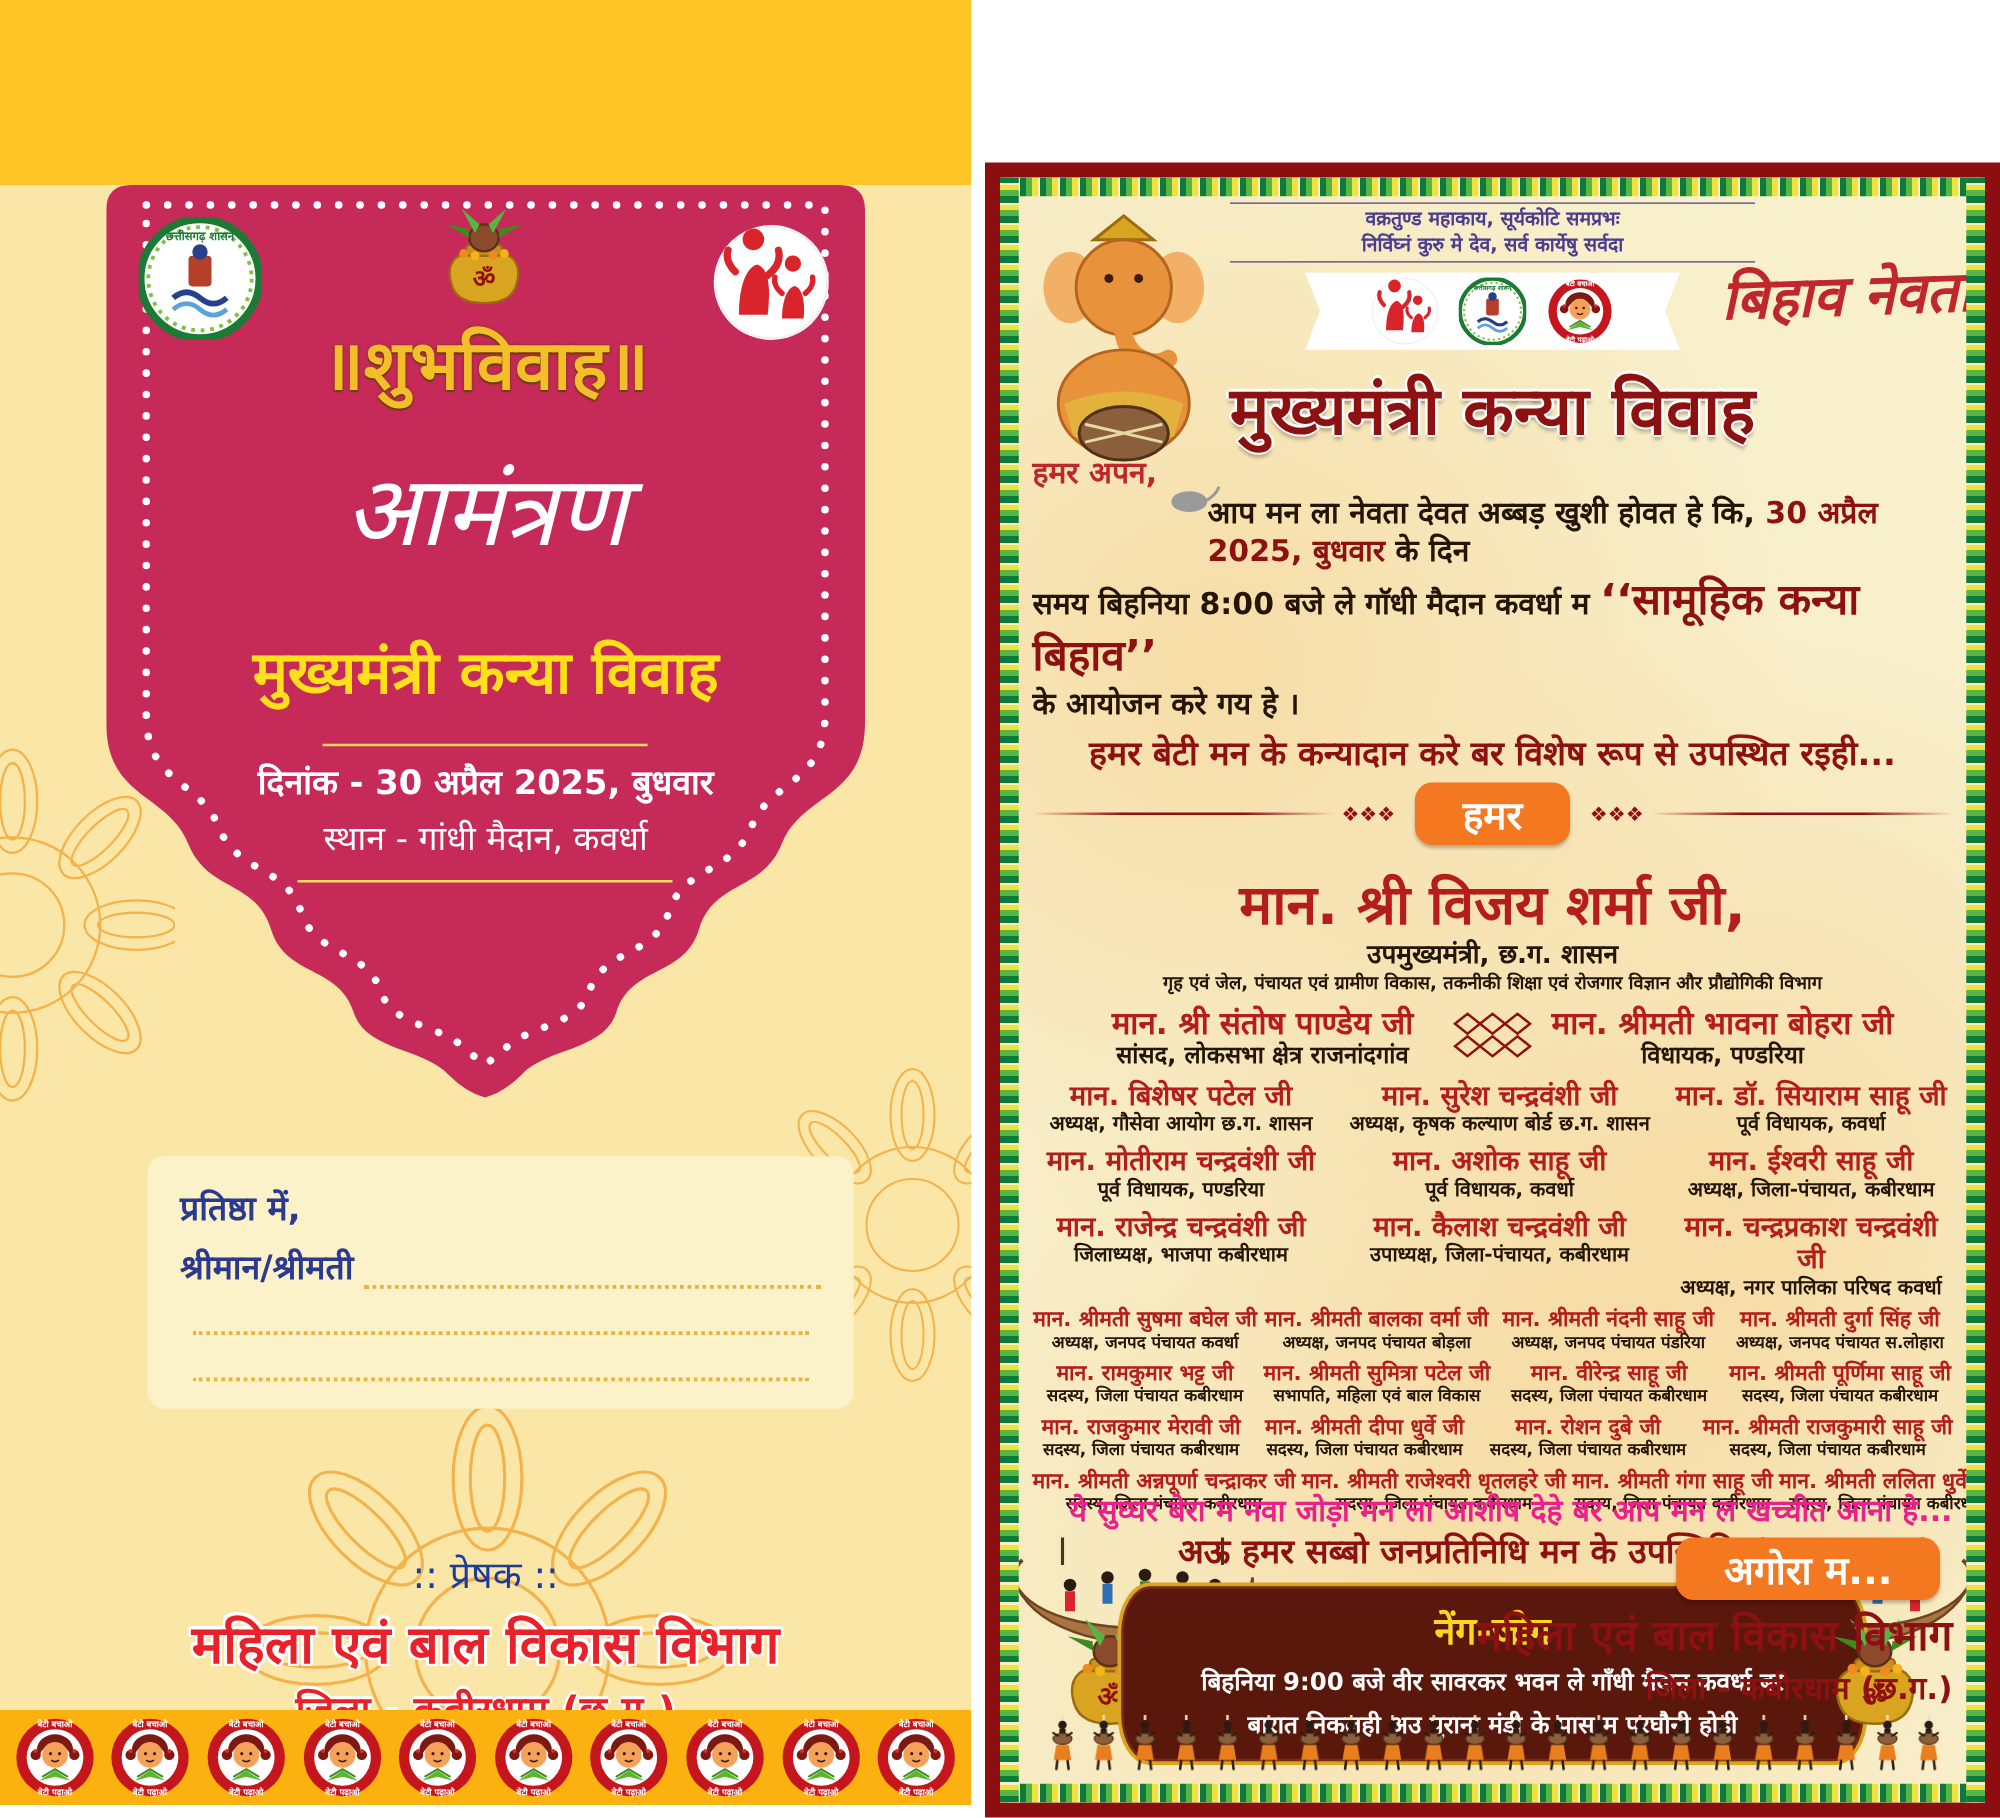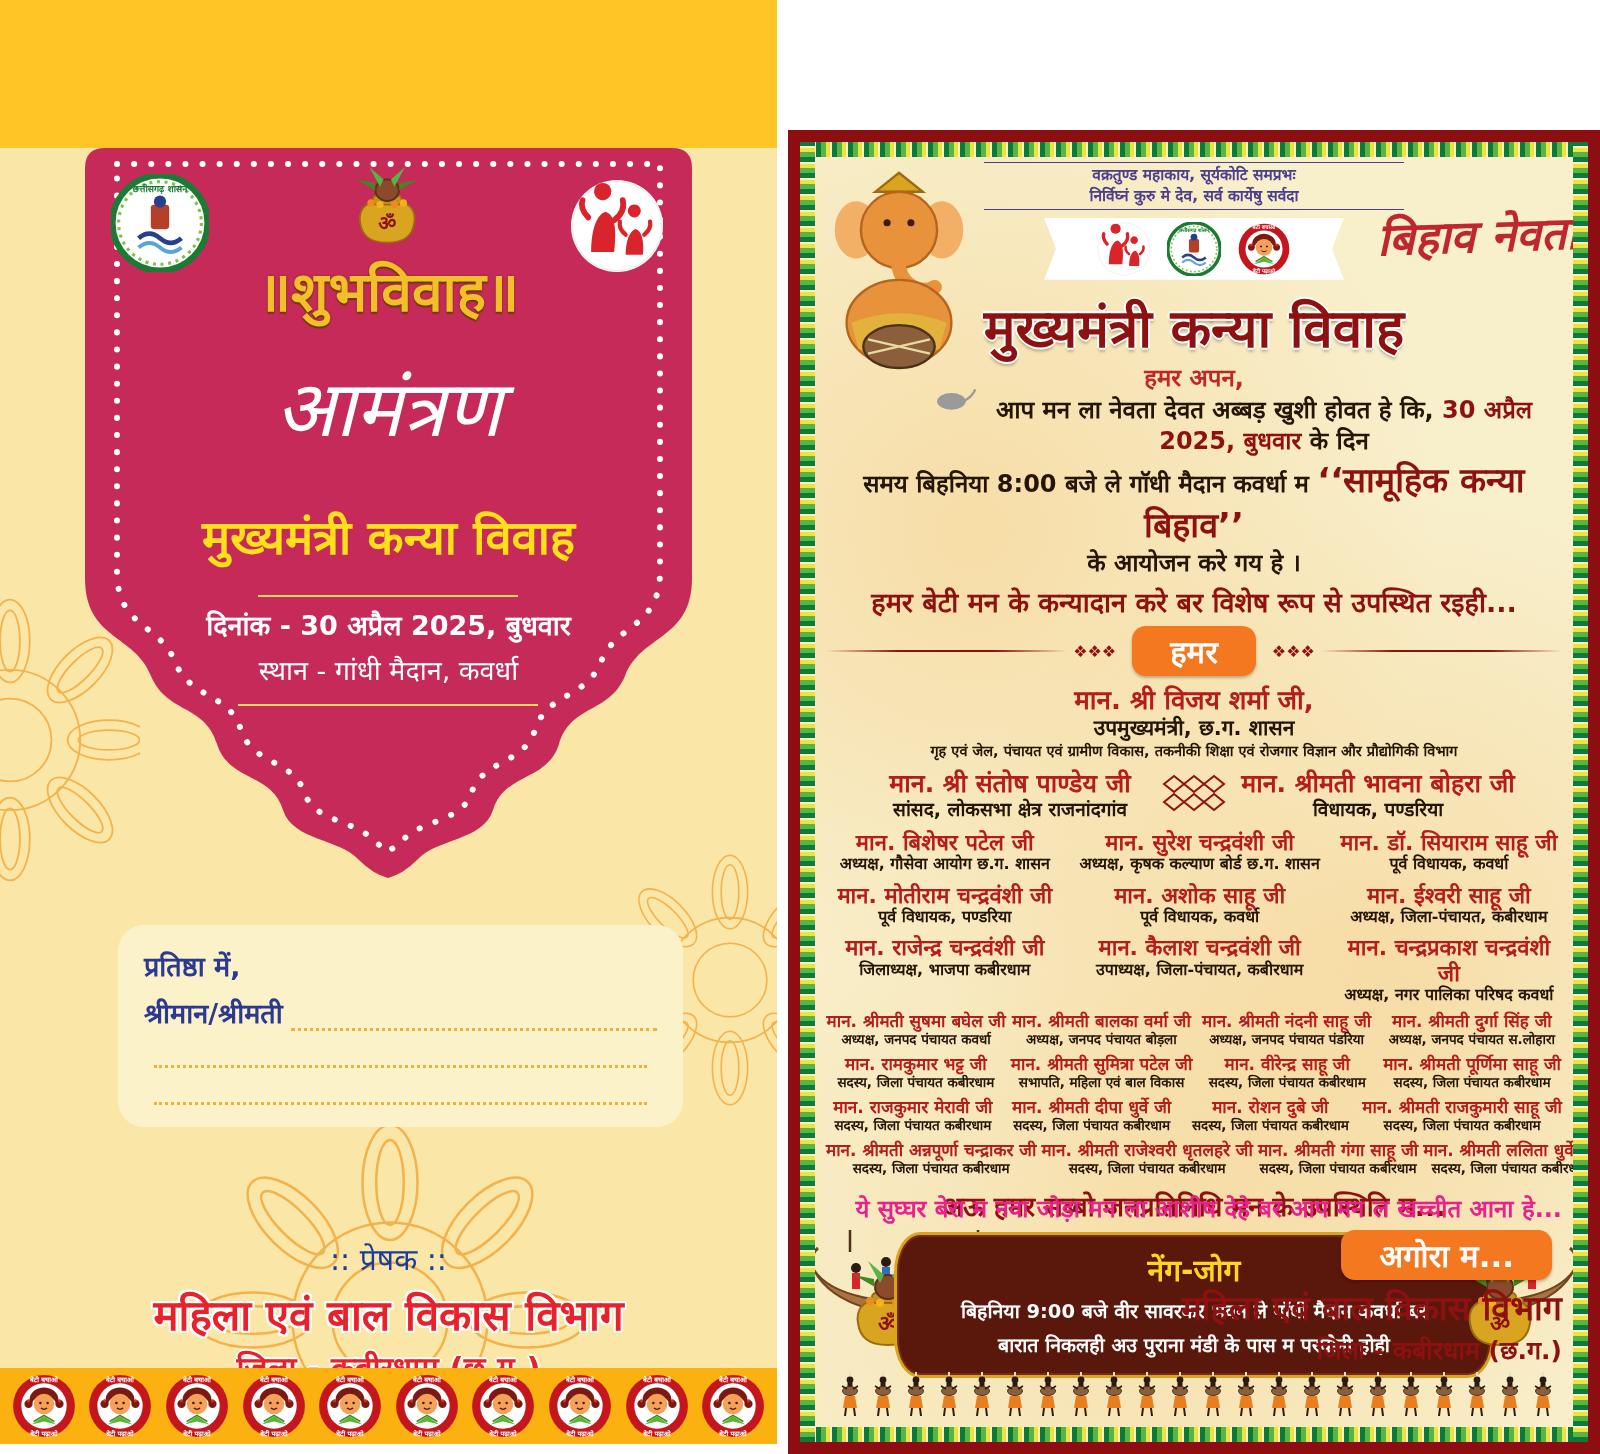--- a/index.html
+++ b/index.html
@@ -23,21 +23,21 @@
       text-shadow:0 2px 1px #6b3c00, 0 0 2px rgba(90,50,0,.7); }
   #amantran { top:205px; font-size:78px; color:#ffffff; font-style:italic;
       font-family:"DejaVu Serif","Liberation Serif",serif; }
   #left-title { top:356px; font-size:47px; font-weight:bold; color:#FFE01A; }
   .thin-rule { position:absolute; left:173px; width:260px; height:2px; background:#FFD95A; }
   #rule-a { top:447px; } #rule-b { top:556px; left:153px; width:300px; }
   #left-date  { top:458px; font-size:27px; font-weight:bold; color:#ffffff; }
   #left-venue { top:503px; font-size:27px; font-weight:normal; color:#ffffff; }
 
   #address-box { position:absolute; left:118px; top:925px; width:565px; height:202px;
-      background:#FCF2C9; border-radius:26px; padding:22px 26px; color:#2B3990; }
+      background:#FCF2C9; border-radius:14px; padding:22px 26px; color:#2B3990; }
   #address-box .addr-h { font-size:27px; font-weight:bold; }
   .addr-row { display:flex; align-items:flex-end; margin-top:10px; }
   .addr-row .addr-s { font-size:27px; font-weight:bold; white-space:nowrap; }
   .dotline { flex:1; border-bottom:3px dotted #E9B43C; height:1px; margin-left:8px; }
   .dotline-full { border-bottom:3px dotted #E9B43C; margin:34px 10px 0 10px; }
 
   #sender { position:absolute; left:0; top:1238px; width:777px; text-align:center; }
   #sender-heading { font-size:30px; font-weight:normal; color:#1B3C9C; }
   #sender-dept { margin-top:6px; font-size:42px; font-weight:bold; color:#E8212A;
       text-shadow:-2px 0 #fff,2px 0 #fff,0 -2px #fff,0 2px #fff,-2px -2px #fff,2px 2px #fff,-2px 2px #fff,2px -2px #fff; }
@@ -66,38 +66,38 @@
 
   #shloka { margin:0 auto; width:420px; border-top:1px solid #4B3E8E; border-bottom:1px solid #4B3E8E;
       padding:2px 0; color:#4B3E8E; font-size:15.5px; font-weight:bold; line-height:1.35; }
   #logo-ribbon { margin:8px auto 0; width:300px; height:62px; background:#ffffff;
       clip-path:polygon(0 0,100% 0,96% 50%,100% 100%,0 100%,4% 50%);
       display:flex; align-items:center; justify-content:center; gap:16px; }
   #bihav-nevta { position:absolute; right:10px; top:62px; font-size:45px; font-weight:bold; color:#C0272D;
       font-family:"DejaVu Serif","Liberation Serif",serif; font-style:italic; transform:rotate(-2deg); z-index:3; }
   #rp-title { margin-top:10px; font-size:53px; font-weight:bold; color:#8E1111;
       text-shadow:-2px 0 #fff,2px 0 #fff,0 -2px #fff,0 2px #fff, 0 4px 3px rgba(0,0,0,.25); }
-  .txt-left { text-align:center; font-size:24px; font-weight:bold; line-height:1.32; }
+  .txt-left { text-align:left; font-size:24px; font-weight:bold; line-height:1.32; }
   #salutation { color:#C0272D; }
   .indent1 { padding-left:140px; }
   .bold-maroon { color:#8E1111; }
   #line2-highlight { font-size:34px; color:#8E1111; }
   #emphasis { margin-top:4px; font-size:27px; font-weight:bold; color:#8E1111; }
 
   .btn-row { display:flex; align-items:center; justify-content:center; margin-top:6px; }
   .div-line { flex:1; max-width:250px; height:2px;
       background:linear-gradient(90deg,transparent,#8E1111 30%,#8E1111 70%,transparent); position:relative; }
   .div-dia { color:#8E1111; font-size:16px; padding:0 6px; }
   .orange-btn { display:inline-block; background:#F4781F; color:#fff; font-weight:bold;
       border-radius:14px; padding:4px 38px; font-size:31px; margin:0 10px;
       box-shadow:0 2px 3px rgba(0,0,0,.25); }
 
   .g-name { font-weight:bold; color:#B51D1D; line-height:1.15; }
   .g-role { font-weight:bold; color:#241506; line-height:1.15; }
-  #chief1 .g-name { font-size:26px; margin-top:10px; }
+  #chief1 .g-name { font-size:44px; margin-top:24px; }
   #chief1 .g-role { font-size:21px; }
   #chief1 .g-dept { font-size:14.5px; font-weight:bold; color:#241506; white-space:nowrap; }
   #chief2 .g-name { font-size:29px; margin-top:8px; }
   #chief2 .g-role { font-size:17px; }
   #pair-row { position:relative; display:grid; grid-template-columns:1fr 1fr; margin-top:10px; }
   #pair-row .g-name { font-size:25px; }
   #pair-row .g-role { font-size:19px; }
   #pair-motif { position:absolute; left:50%; top:4px; transform:translateX(-50%); }
   .trio-row { display:grid; grid-template-columns:1.05fr 1.15fr 1fr; margin-top:9px; column-gap:6px; }
   .trio-row .g-name { font-size:22px; }

